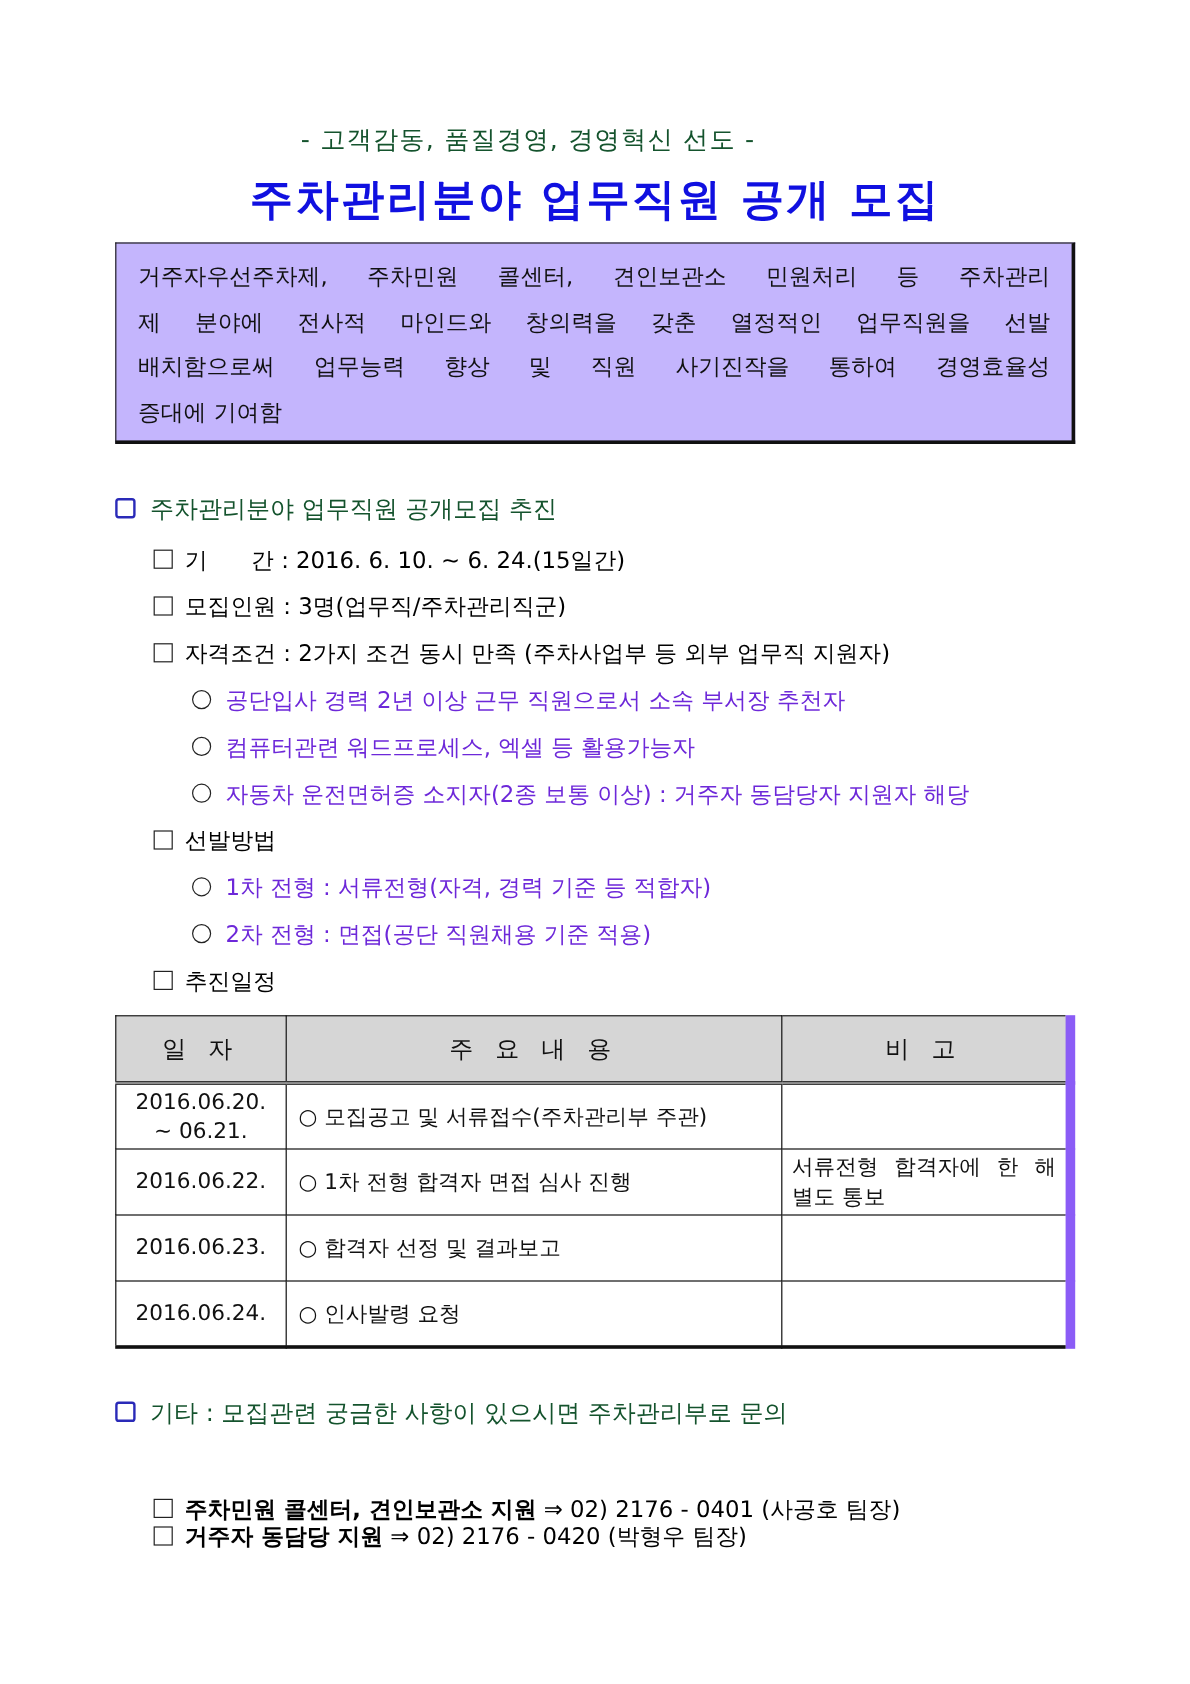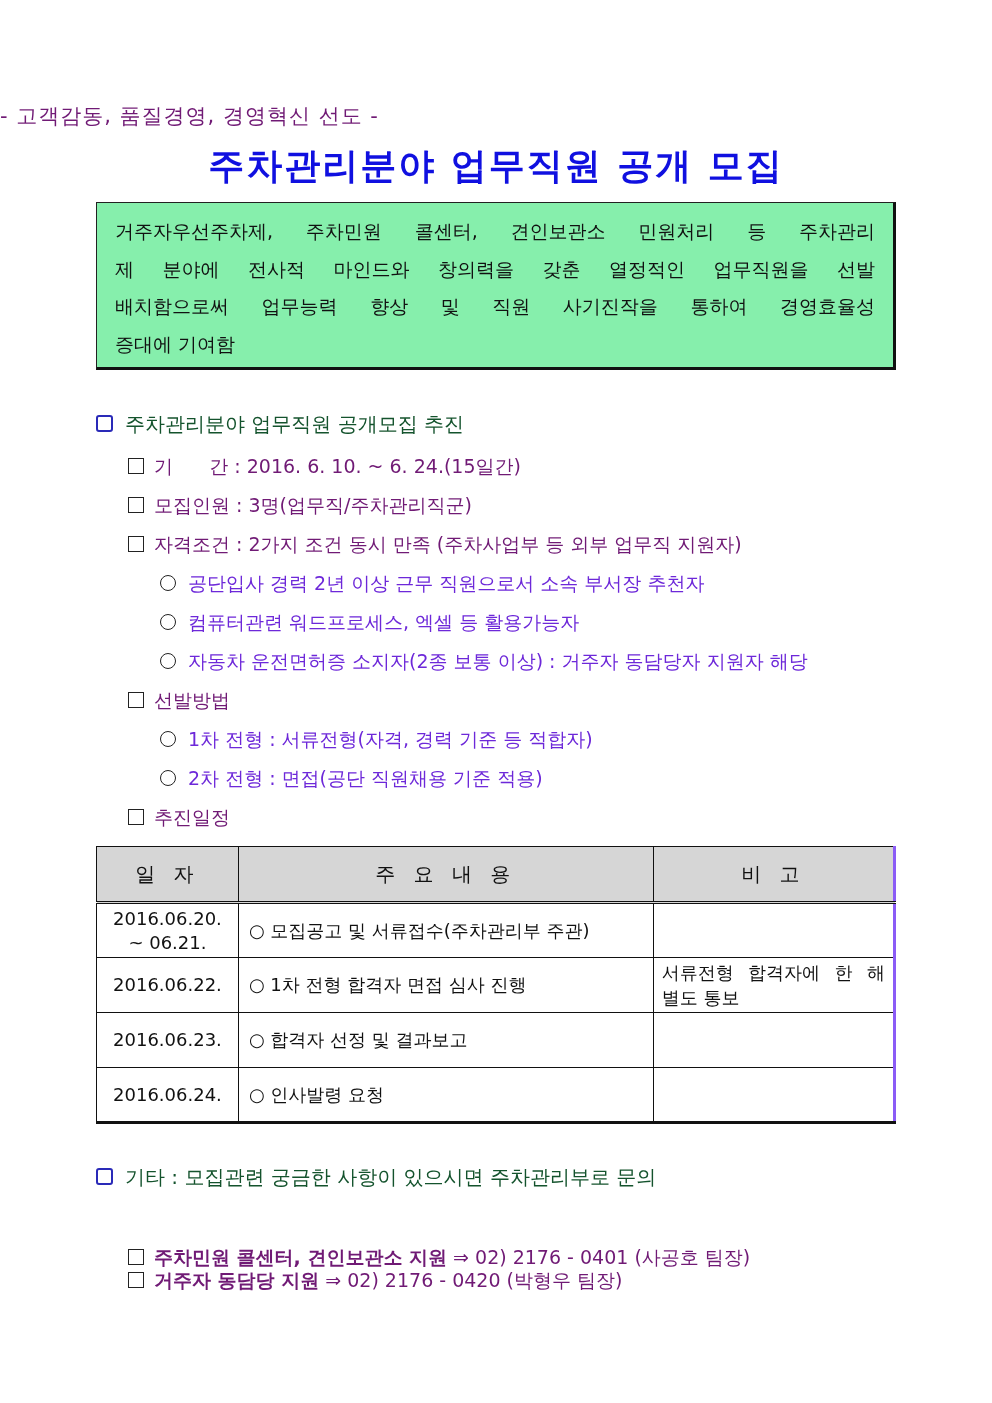--- a/index.html
+++ b/index.html
@@ -1,39 +1,39 @@
 <!DOCTYPE html>
 <html><head>
   <meta charset="utf-8">
   <style>
     * { box-sizing: border-box; margin: 0; padding: 0; }
     html, body { width: 992px; height: 1403px; background: #ffffff; }
     body { position: relative; font-family: "DejaVu Sans", "Liberation Sans", sans-serif; color: #111; overflow: hidden; }
 
-    .subtitle { position: absolute; top: 102px; left: 0; width: 880px; font-size: 21px; color: #701a75; letter-spacing: 1px; }
+    .subtitle { position: absolute; top: 102px; left: 0; width: 880px; text-align: center; font-size: 21px; color: #14532d; letter-spacing: 1px; }
     .title { position: absolute; top: 142px; left: 0; width: 992px; text-align: center; font-size: 36px; font-weight: bold; color: #1010e0; letter-spacing: 2px; }
 
-    .intro-box { position: absolute; left: 96px; top: 202px; width: 800px; height: 168px; background: #86efac; border-top: 1px solid #222; border-left: 1px solid #222; border-right: 3px solid #111; border-bottom: 3px solid #111; padding: 10px 18px 0 18px; }
+    .intro-box { position: absolute; left: 96px; top: 202px; width: 800px; height: 168px; background: #c4b5fd; border-top: 1px solid #222; border-left: 1px solid #222; border-right: 3px solid #111; border-bottom: 3px solid #111; padding: 10px 18px 0 18px; }
     .intro-line { font-size: 19px; line-height: 37.5px; text-align: justify; text-align-last: justify; white-space: nowrap; }
     .intro-line.last { text-align-last: left; }
 
     .sec-head { position: absolute; left: 96px; font-size: 20px; color: #14532d; white-space: nowrap; }
     .box-mark { display: inline-block; width: 17px; height: 17px; border: 2px solid #2a2ab8; border-radius: 3px; vertical-align: -1px; margin-right: 12px; }
 
-    .item { position: absolute; left: 128px; font-size: 19px; white-space: nowrap; color: #701a75; }
+    .item { position: absolute; left: 128px; font-size: 19px; white-space: nowrap; color: #000000; }
     .sq { display: inline-block; width: 16px; height: 16px; border: 1.5px solid #222; vertical-align: -1px; margin-right: 10px; }
     .sub { position: absolute; left: 160px; font-size: 19px; white-space: nowrap; color: #6d28d9; }
     .circ { display: inline-block; width: 16px; height: 16px; border: 1.5px solid #222; border-radius: 50%; vertical-align: -1px; margin-right: 12px; }
     .bold { font-weight: bold; }
 
     table.sched { position: absolute; left: 96px; top: 846px; width: 800px; border-collapse: collapse; font-size: 18px; }
     table.sched td, table.sched th { border: 1px solid #111; }
     table.sched th { background: #d6d6d6; height: 56px; font-weight: normal; font-size: 20px; letter-spacing: 6px; border-bottom: 3px double #111; }
     table.sched td { height: 55px; vertical-align: middle; }
-    table.sched { border-right: 3px solid #8b5cf6; border-bottom: 3px solid #111; }
+    table.sched { border-right: 8px solid #8b5cf6; border-bottom: 3px solid #111; }
     .c-date { width: 142px; text-align: center; line-height: 24px; }
     .c-content { width: 416px; padding-left: 10px; }
     .c-note { width: 242px; padding-left: 8px; line-height: 25px; }
     .c-note .j { display: block; text-align: justify; text-align-last: justify; padding-right: 8px; }
   </style>
 </head>
 <body>
 
 <div class="subtitle">- 고객감동, 품질경영, 경영혁신 선도 -</div>
 <div class="title">주차관리분야 업무직원 공개 모집</div>

